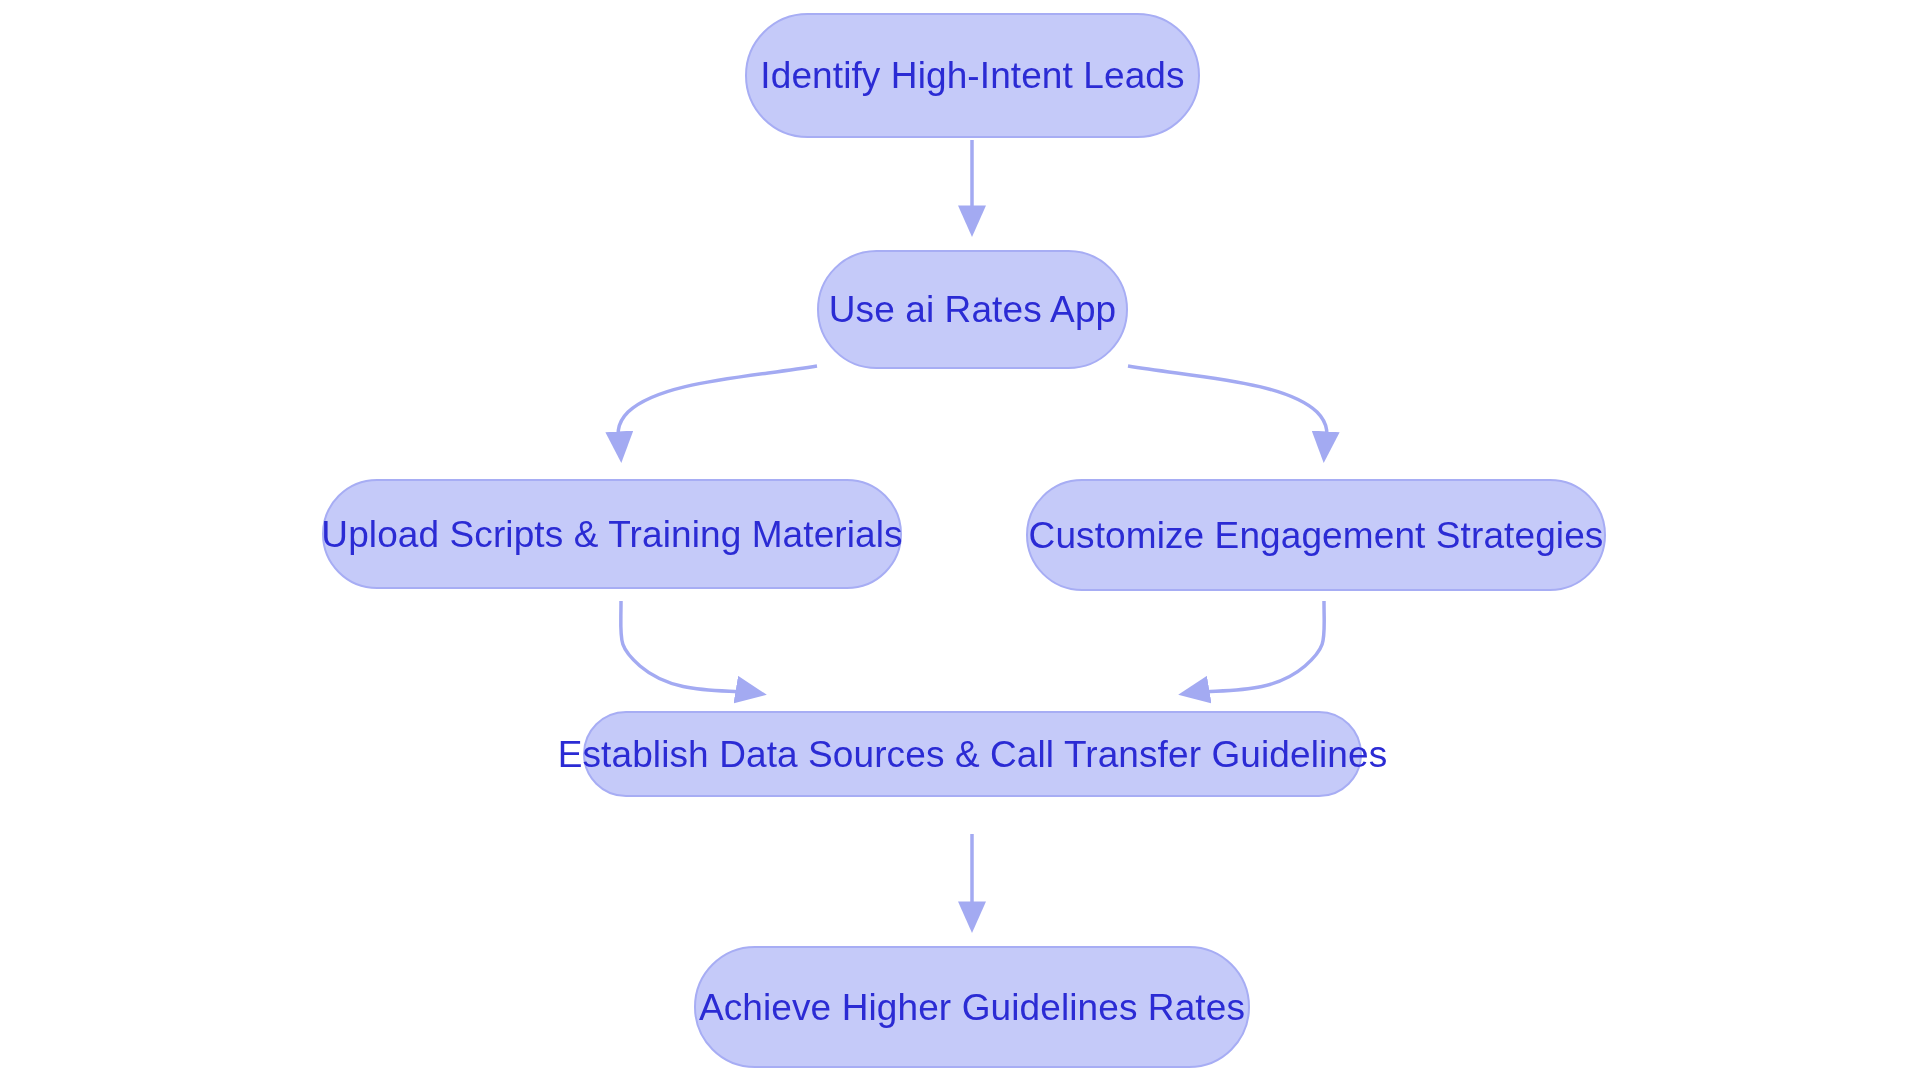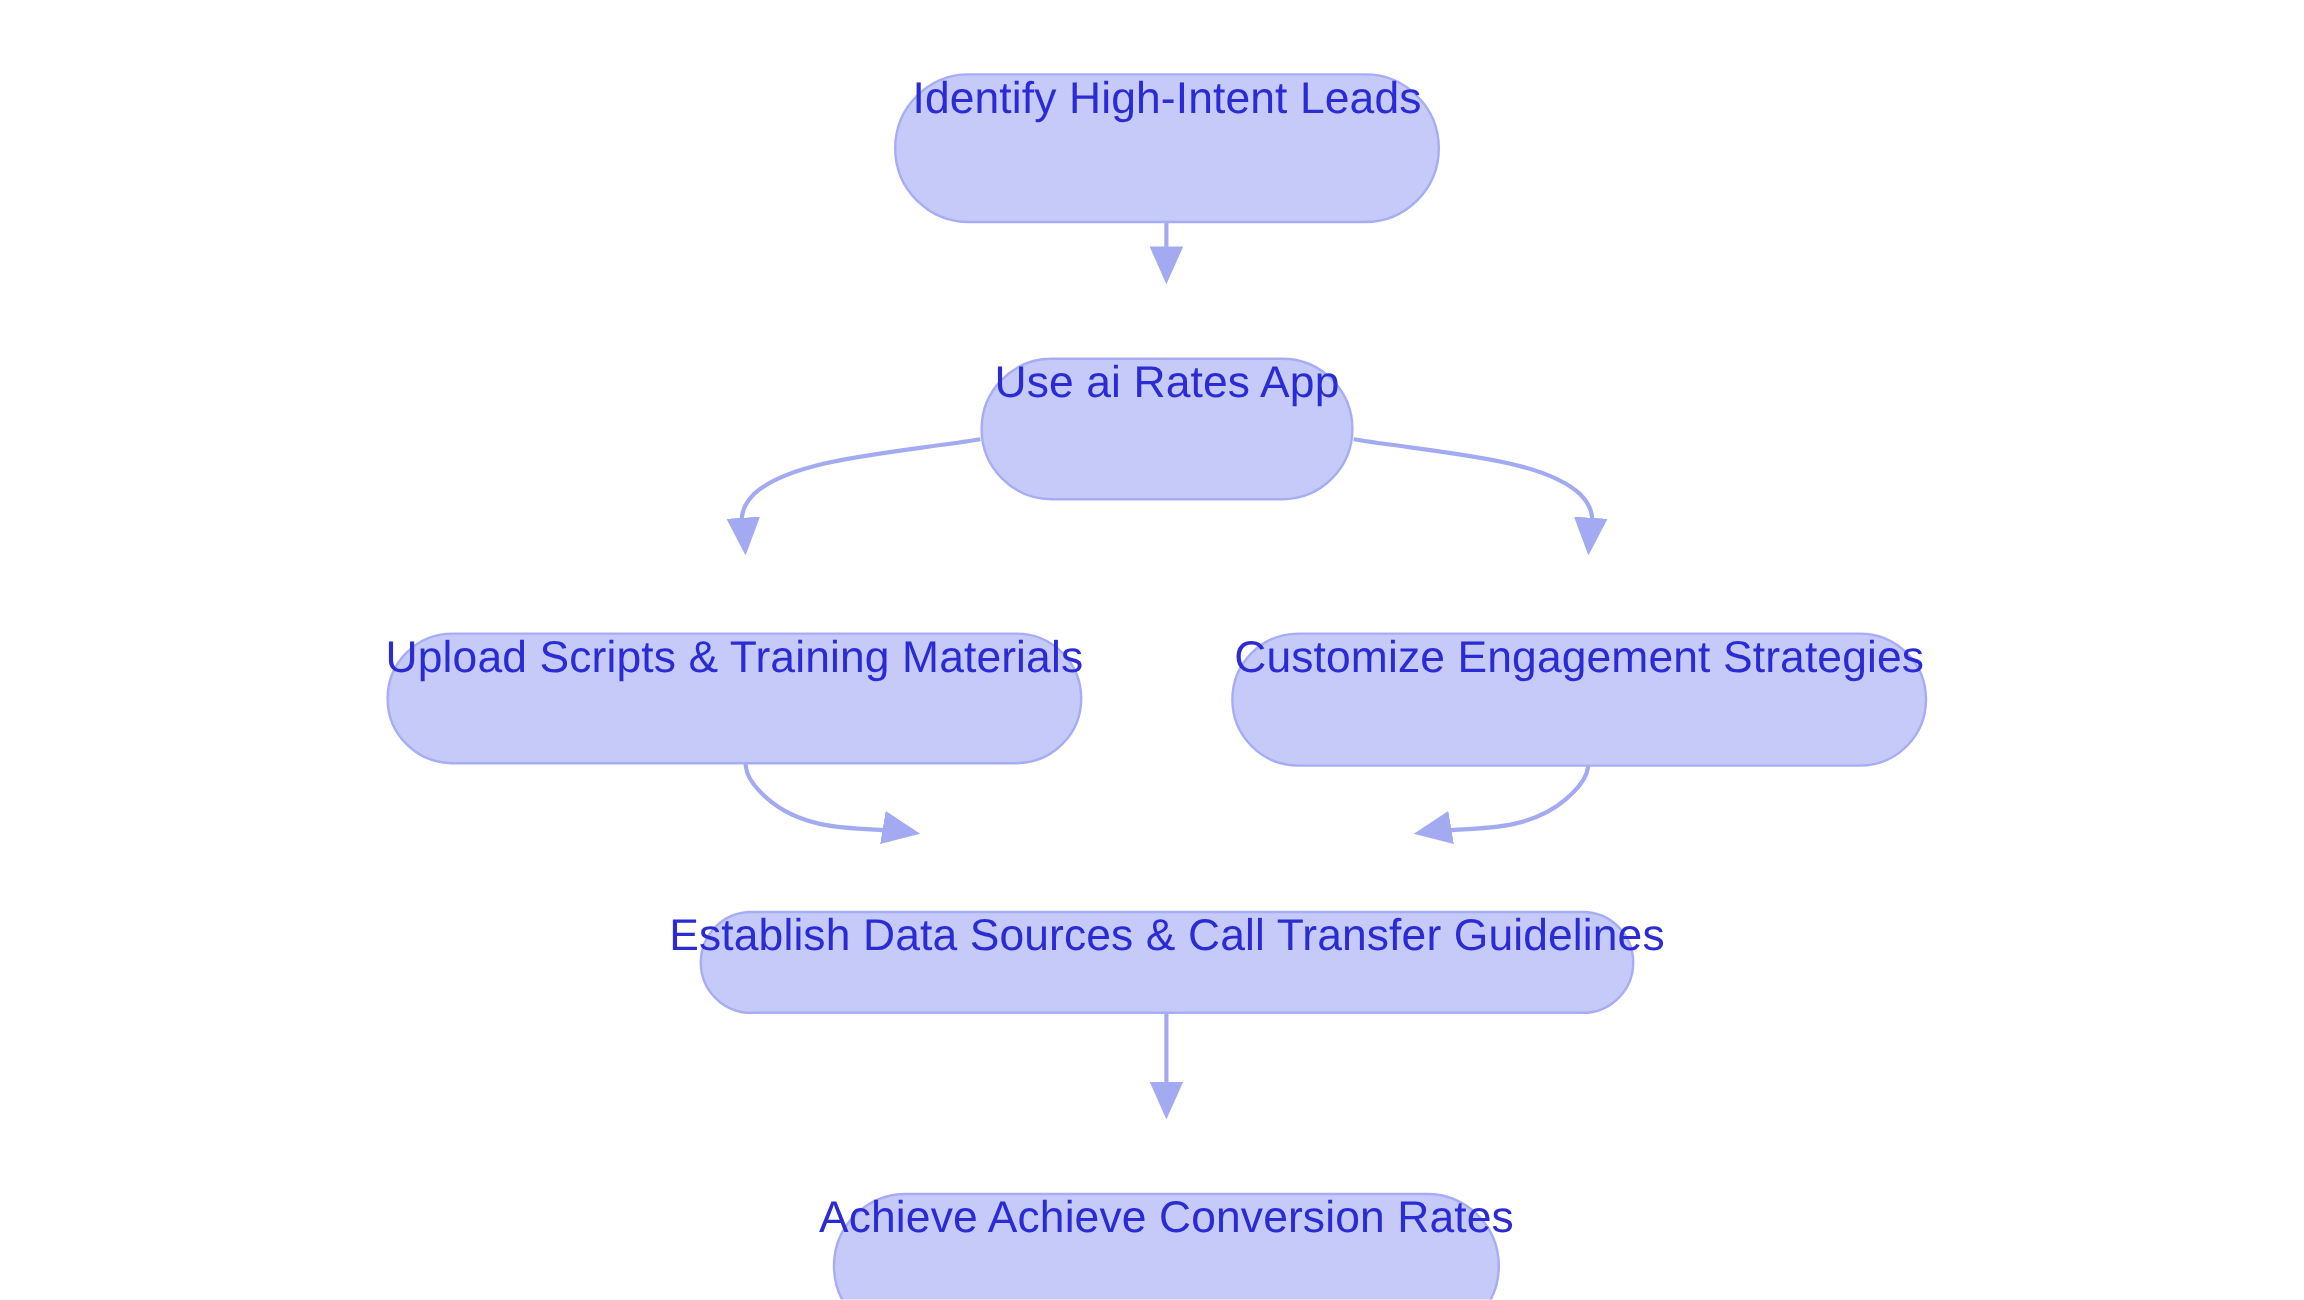--- a/index.html
+++ b/index.html
@@ -25,29 +25,29 @@
     top: 0;
     left: 0;
     width: 1920px;
     height: 1083px;
     pointer-events: none;
   }
   .node {
     position: absolute;
     box-sizing: border-box;
     display: flex;
+    align-items: center;
     justify-content: center;
     background: #c5caf9;
     border: 2px solid #a7adf4;
     border-radius: 72px;
     color: #2b2bd4;
     text-align: center;
     white-space: nowrap;
     letter-spacing: 0.1px;
-    margin-top: 48px;
   }
   .node-label {
     display: block;
     line-height: 1;
     font-weight: 400;
   }
   
   #node-1 { left: 745px; top: 13px;  width: 455px; height: 125px; }
   #node-1 .node-label { font-size: 37px; }
 
@@ -105,16 +105,16 @@
 
   <div class="node" id="node-4">
     <span class="node-label">Customize Engagement Strategies</span>
   </div>
 
   <div class="node" id="node-5">
     <span class="node-label">Establish Data Sources &amp; Call Transfer Guidelines</span>
   </div>
 
   <div class="node" id="node-6">
-    <span class="node-label">Achieve Achieve Conversion Rates</span>
+    <span class="node-label">Achieve Higher Guidelines Rates</span>
   </div>
 
 </div>
 
 </body></html>

